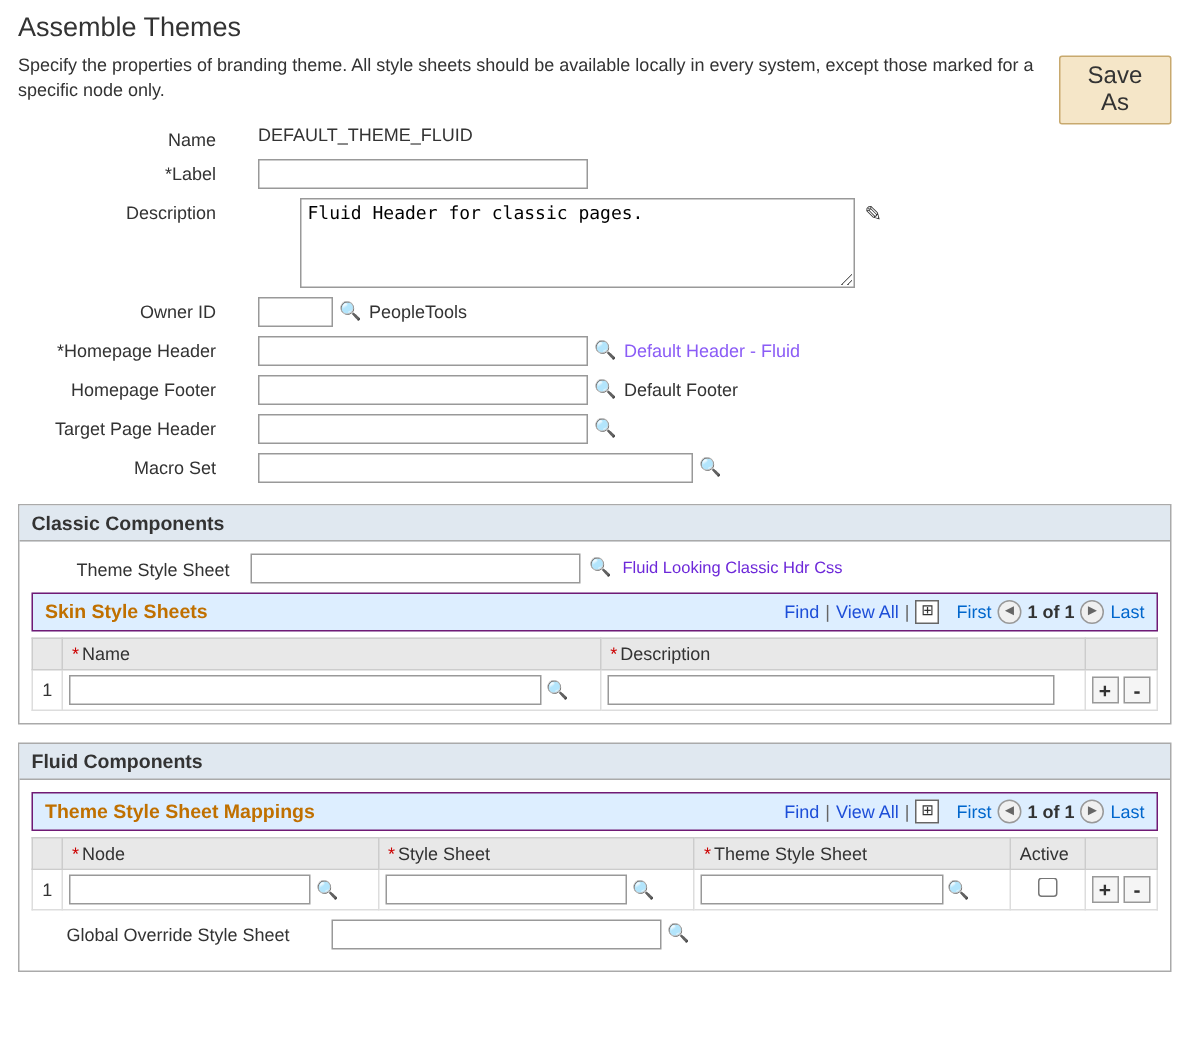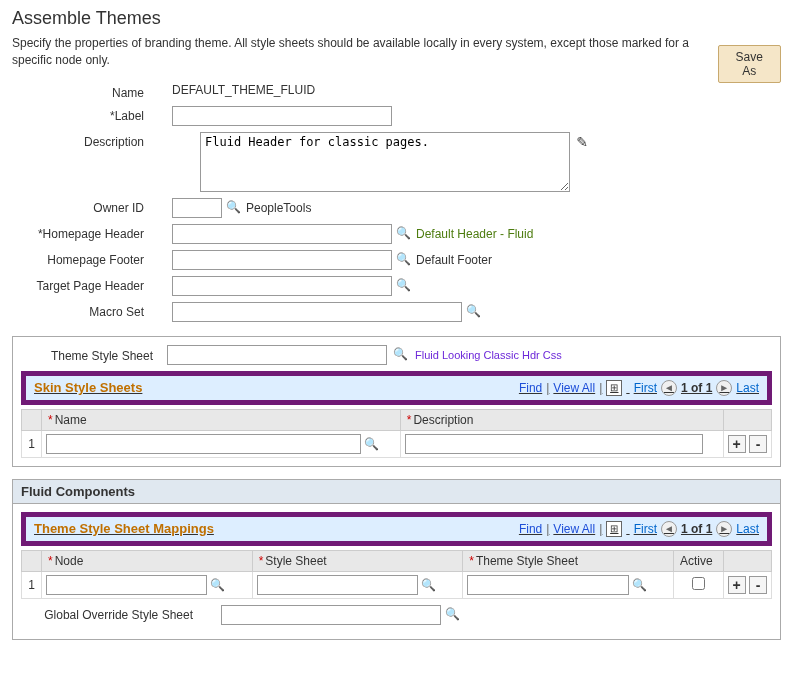--- a/index.html
+++ b/index.html
@@ -17,21 +17,21 @@
     
     input[type="text"] { border: 1px solid #999; padding: 2px 4px; font-size: 12px; height: 20px; }
     textarea { border: 1px solid #999; padding: 2px 4px; font-size: 12px; resize: both; }
     .magnify { display: inline-block; width: 16px; height: 16px; cursor: pointer; }
     .magnify::after { content: '🔍'; font-size: 12px; }
     
     .save-as-btn {
       background: #f5e6c8;
       border: 1px solid #c8a96e;
       padding: 4px 12px;
-      font-size: 12px;
+      font-size: 16px;
       cursor: pointer;
       color: #333;
       border-radius: 2px;
     }
     
     .section-box {
       border: 1px solid #aaa;
       margin-bottom: 12px;
     }
     
@@ -41,23 +41,22 @@
       font-size: 13px;
       font-weight: bold;
       color: #333;
       border-bottom: 1px solid #aaa;
     }
     
     .section-content { padding: 8px; }
     
     .subsection-header {
       background: #ddeeff;
-      border: 5px solid #701a75;
+      border: 1px solid #701a75;
       margin: 0 0 4px 0;
-      text-decoration: underline;
     }
     
     .subsection-title-row {
       display: flex;
       align-items: center;
       justify-content: space-between;
       padding: 4px 8px;
     }
     
     .subsection-title {
@@ -189,21 +188,21 @@
         <span class="magnify"></span>
         <span style="font-size:12px; color:#333;">PeopleTools</span>
       </div>
     </div>
 
     <div class="form-row">
       <div class="form-label">*Homepage Header</div>
       <div class="form-value">
         <input type="text" style="width: 220px;">
         <span class="magnify"></span>
-        <span style="font-size:12px; color:#4d7c0f;">Default Header - Fluid</span>
+        <span style="font-size:12px; color:#8b5cf6;">Default Header - Fluid</span>
       </div>
     </div>
 
     <div class="form-row">
       <div class="form-label">Homepage Footer</div>
       <div class="form-value">
         <input type="text" style="width: 220px;">
         <span class="magnify"></span>
         <span style="font-size:12px; color:#333;">Default Footer</span>
       </div>
@@ -220,20 +219,21 @@
     <div class="form-row">
       <div class="form-label">Macro Set</div>
       <div class="form-value">
         <input type="text" style="width: 290px;">
         <span class="magnify"></span>
       </div>
     </div>
   </div>
 
   <div class="section-box">
+    <div class="section-header">Classic Components</div>
     <div class="section-content">
 
       <div class="style-sheet-row">
         <div class="form-label" style="min-width:140px; text-align:right; padding-right:8px;">Theme Style Sheet</div>
         <input type="text" style="width: 220px;">
         <span class="magnify"></span>
         <span style="font-size:11px; color:#6d28d9;">Fluid Looking Classic Hdr Css</span>
       </div>
 
       <div class="subsection-header">

